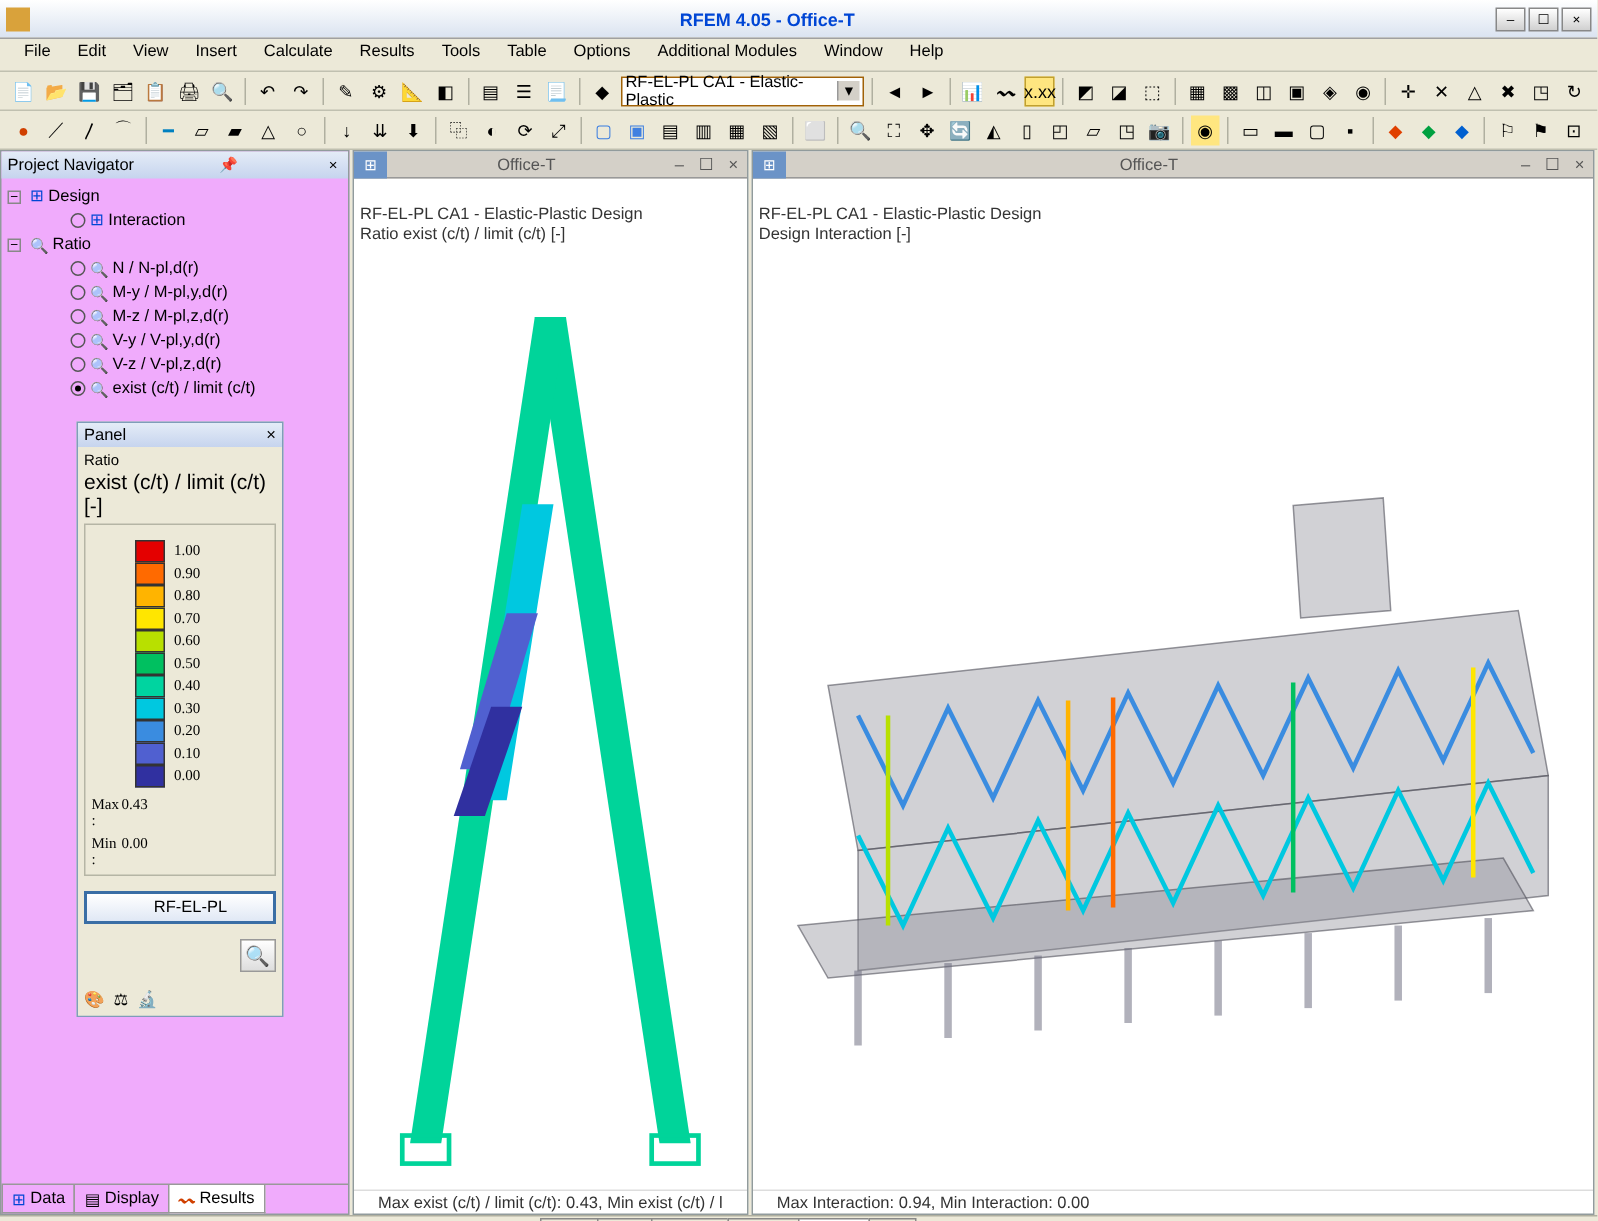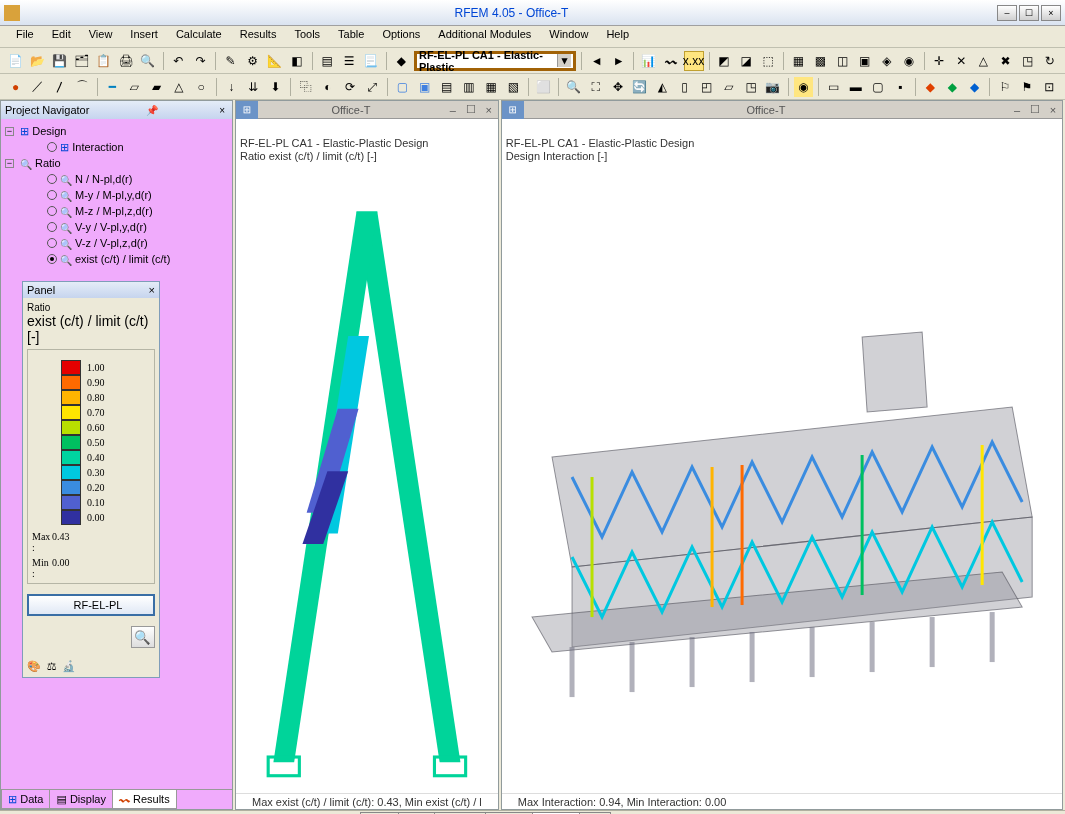--- a/index.html
+++ b/index.html
@@ -1,27 +1,27 @@
 <!DOCTYPE html>
 <html><head>
 <meta charset="utf-8">
 <style>
 * { box-sizing: border-box; margin: 0; padding: 0; }
 body { font-family: Tahoma, Arial, sans-serif; font-size: 11px; background: #ece9d8; color: #000; width: 1065px; height: 814px; overflow: hidden; position: relative; }
 .titlebar { height: 26px; background: linear-gradient(#fff, #dae3f0); display: flex; align-items: center; padding: 0 4px; border-bottom: 1px solid #a0a0a0; }
 .titlebar .icon { width: 16px; height: 16px; background: #d9a23b; margin-right: 6px; }
-.titlebar .title { flex: 1; text-align: center; color: #0046d5; font-weight: normal; font-size: 12px; }
+.titlebar .title { flex: 1; text-align: center; color: #0046d5; font-weight: bold; font-size: 12px; }
 .winbtns { display: flex; gap: 2px; }
 .winbtn { width: 20px; height: 16px; background: linear-gradient(#fff,#d0d0d0); border: 1px solid #888; font-size: 9px; text-align: center; line-height: 14px; }
 .menubar { height: 22px; display: flex; align-items: flex-start; padding: 0 8px; gap: 2px; border-bottom: 1px solid #c0c0b0; }
 .menubar span { padding: 2px 8px; cursor: default; }
 .toolbar { height: 26px; display: flex; align-items: center; padding: 2px 6px; gap: 3px; border-bottom: 1px solid #c0c0b0; background: #ece9d8; }
 .tbtn { width: 20px; height: 20px; border: 1px solid transparent; display: inline-flex; align-items: center; justify-content: center; font-size: 12px; cursor: default; }
 .tsep { width: 1px; height: 18px; background: #b0b0a0; margin: 0 2px; }
-.tcombo { width: 170px; height: 20px; background: #fff; border: 3px solid #a16207; font-size: 11px; padding: 0 2px; display: flex; align-items: center; font-weight: bold; }
+.tcombo { width: 170px; height: 20px; background: #fff; border: 1px solid #a16207; font-size: 11px; padding: 0 2px; display: flex; align-items: center; }
 .tcombo .arrow { margin-left: auto; width: 16px; text-align: center; background: #d4d0c8; border-left: 1px solid #999; }
 .workarea { display: flex; height: 710px; }
 .navigator { width: 233px; background: #f0abfc; border: 1px solid #919b9c; display: flex; flex-direction: column; }
 .navhdr { height: 18px; background: linear-gradient(#e4ecf7,#c6d4ee); padding: 0 4px; display: flex; align-items: center; font-size: 11px; }
 .navhdr .pin { margin-left: auto; font-size: 10px; padding: 0 3px; }
 .tree { flex: 0 0 auto; padding: 4px; line-height: 16px; }
 .tree .node { display: flex; align-items: center; gap: 3px; padding-left: 14px; }
 .tree .node.l2 { padding-left: 42px; }
 .tree .tw { width: 9px; height: 9px; border: 1px solid #888; text-align: center; line-height: 7px; font-size: 9px; margin-right: 3px; margin-left: -14px; }
 .radio { width: 10px; height: 10px; border: 1px solid #555; border-radius: 50%; display: inline-block; position: relative; }
@@ -251,21 +251,21 @@
           <span class="magicon">🔍</span>
           <span>V-z / V-pl,z,d(r)</span>
         </div>
       <div class="node l2">
           <span class="radio sel"></span>
           <span class="magicon">🔍</span>
           <span>exist (c/t) / limit (c/t)</span>
         </div>
     </div>
 
-    <div class="panel" style="margin-left:21px">
+    <div class="panel" style="margin-left:50px">
       <div class="panelhdr">
         <span>Panel</span>
         <span class="x">×</span>
       </div>
       <div class="panelbody">
         <div style="font-size:10px">Ratio</div>
         <div style="font-size:14px">exist (c/t) / limit (c/t) [-]</div>
         <div class="scalebox">
           <div class="scale" id="scale">
               <div class="scalerow">

